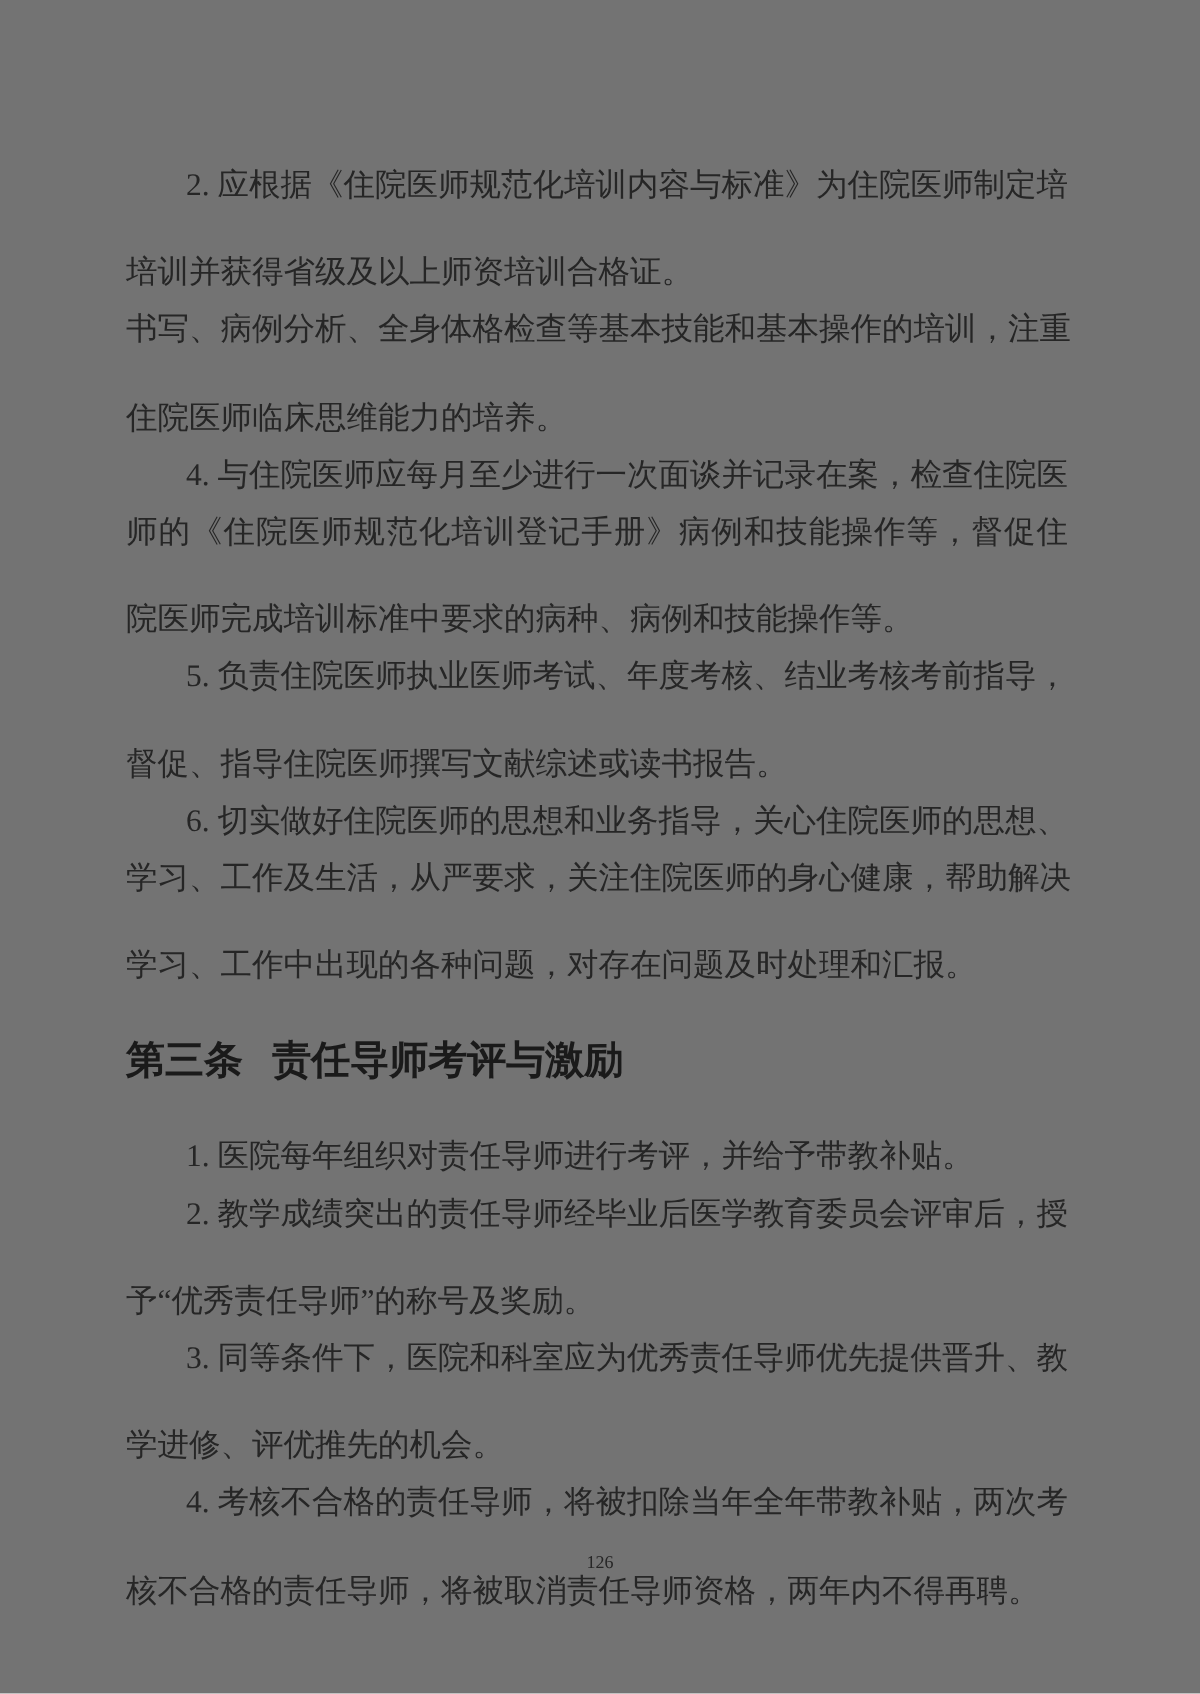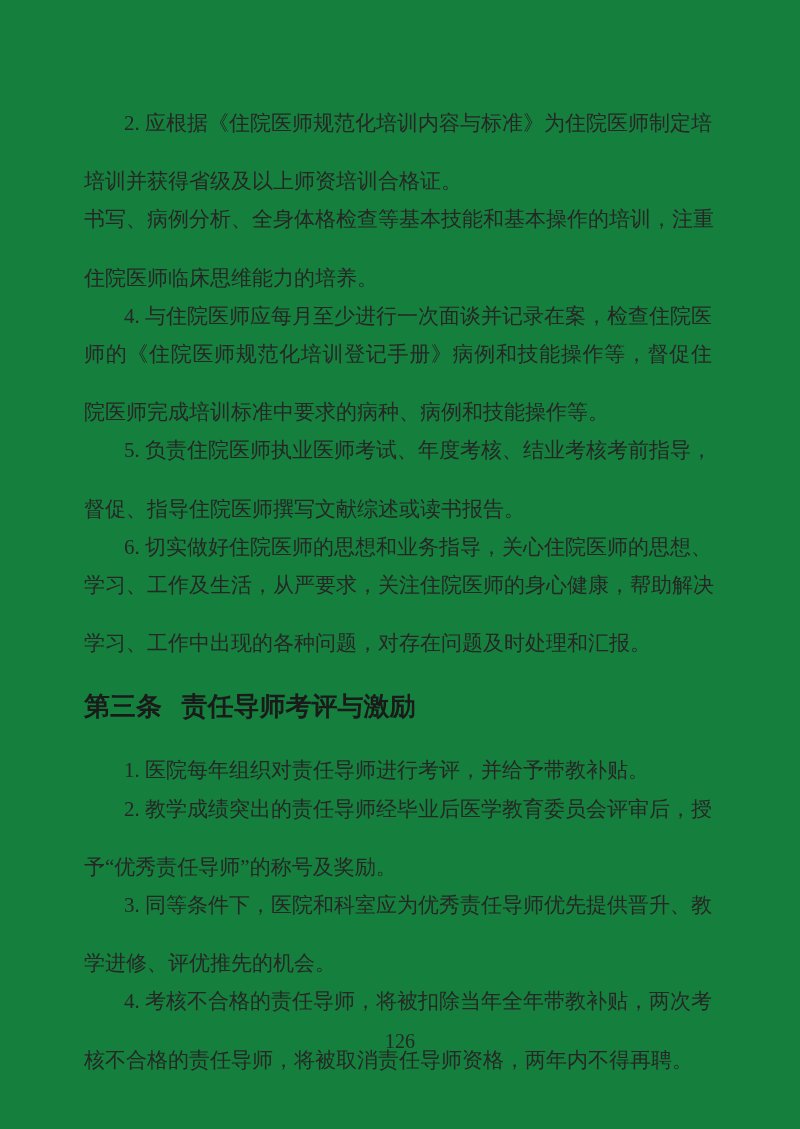--- a/index.html
+++ b/index.html
@@ -4,21 +4,21 @@
 <style>
   html, body {
     margin: 0;
     padding: 0;
     background: #ffffff;
   }
   .page {
     position: relative;
     width: 800px;
     height: 1129px;
-    background: #15803d;
+    background: #737373;
     overflow: hidden;
     font-family: "Liberation Serif", "DejaVu Serif", serif;
     color: #262626;
   }
   .content {
     position: absolute;
     left: 84px;
     top: 104px;
     width: 628px;
   }
@@ -41,21 +41,21 @@
     color: #1a1a1a;
     white-space: nowrap;
   }
   .heading .label { margin-right: 0.75em; }
   .footer {
     position: absolute;
     top: 1031px;
     left: 0;
     width: 100%;
     text-align: center;
-    font-size: 20px;
+    font-size: 12px;
     line-height: 20px;
     color: #262626;
   }
 </style>
 </head>
 <body>
 
 <div class="page">
   <div class="content">
 

